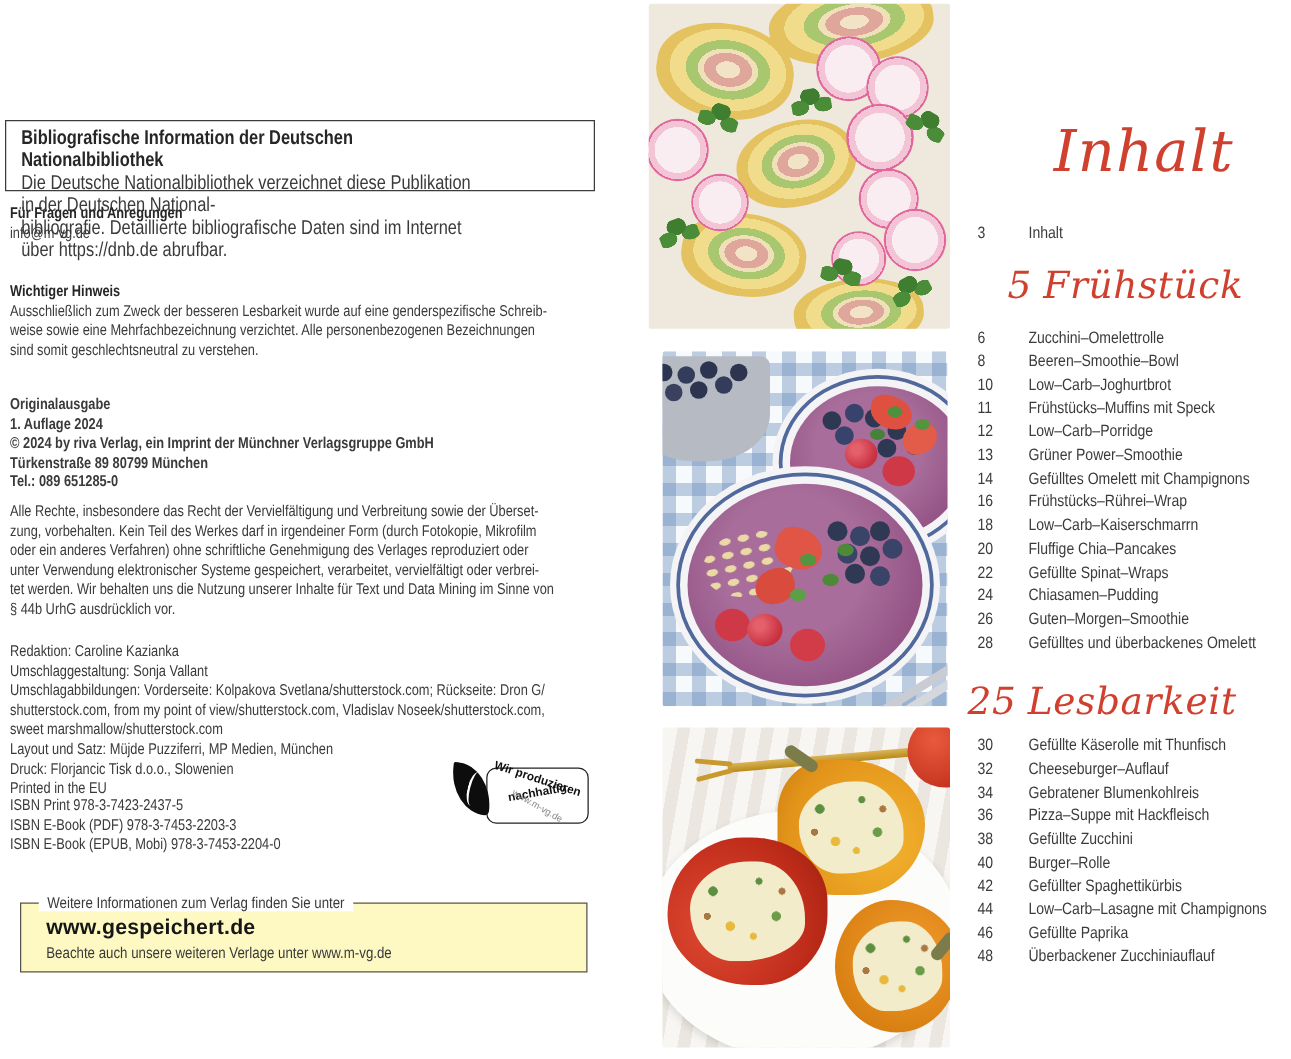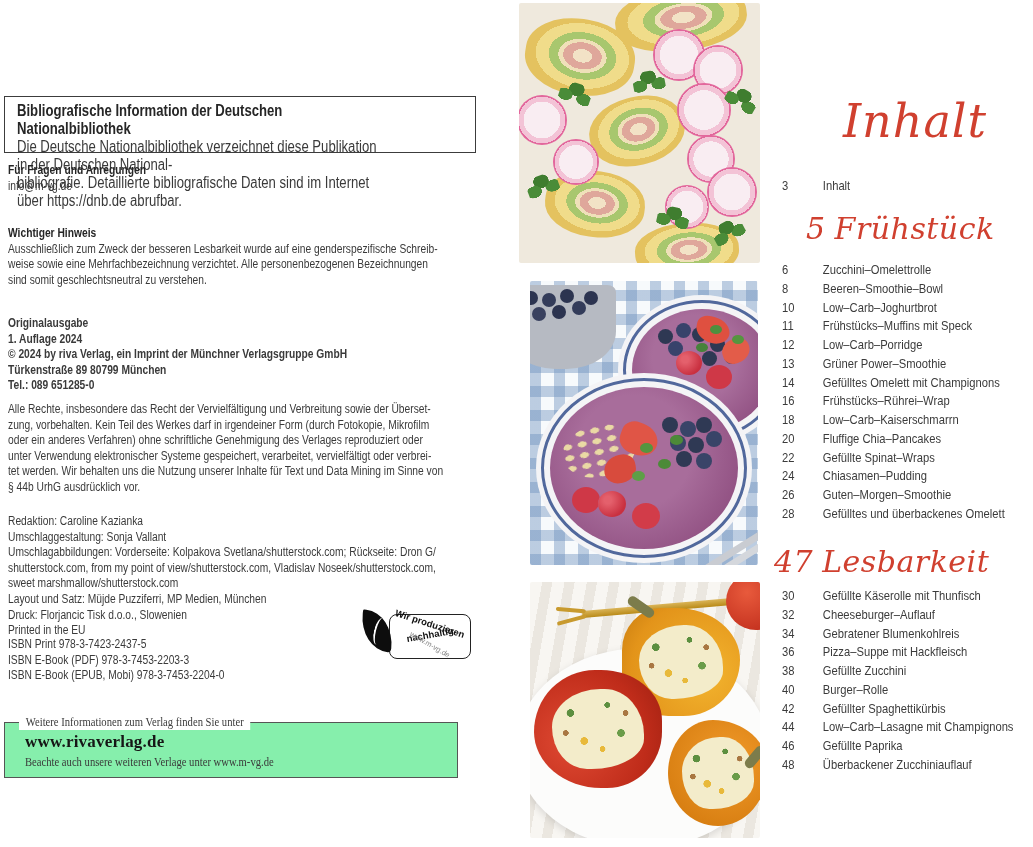--- a/index.html
+++ b/index.html
@@ -29,21 +29,21 @@
   .badge{position:absolute;left:389px;top:614px;width:80px;height:40px;
     border:1.5px solid #222;border-radius:8px;background:#fff;text-align:center;padding-top:3px;}
   .badge .l1,.badge .l2{font-size:9.5px;font-weight:bold;color:#111;line-height:11px;}
   .badge .l3{font-size:7.5px;color:#888;line-height:9px;}
   .leaf{position:absolute;left:-29px;top:-4px;width:32px;height:40px;background:#0d0d0d;
     border-radius:4% 90% 10% 90%;transform:rotate(6deg);}
   .leaf:after{content:"";position:absolute;left:13px;top:6px;width:10px;height:28px;
     border-left:2px solid #fff;border-radius:50%;transform:rotate(8deg);}
 
   
-  .vbox{position:absolute;left:4px;top:722px;width:452px;height:54px;border:1.4px solid #555;background:#86efac;font-family:Liberation Serif, serif;}
+  .vbox{position:absolute;left:16px;top:722px;width:452px;height:54px;border:1.4px solid #555;background:#fef9c3;}
   .vbox-label{position:absolute;top:-8px;left:14px;background:#fff;padding:0 8px;
     font-size:12.5px;color:#3a3a3a;white-space:nowrap;transform:scaleX(.85);transform-origin:0 0;}
   .vbox-url{position:absolute;left:20px;top:9px;font-size:17px;font-weight:bold;color:#161616;letter-spacing:.2px;}
   .vbox-note{position:absolute;left:20px;top:32px;font-size:12.5px;color:#3a3a3a;white-space:nowrap;transform:scaleX(.85);transform-origin:0 0;}
 
   
   .script{font-family:"DejaVu Serif", serif;font-style:italic;color:var(--red);}
   .toc-title{position:absolute;left:775px;top:94px;width:212px;text-align:right;
     font-size:46px;letter-spacing:1px;}
   .sec-head{position:absolute;font-size:30px;letter-spacing:.5px;white-space:nowrap;}
@@ -228,21 +228,21 @@
 
 <div class="badge">
   <div class="leaf"></div>
   <div class="l1">Wir produzieren</div>
   <div class="l2">nachhaltig</div>
   <div class="l3">www.m-vg.de</div>
 </div>
 
 <div class="vbox">
   <div class="vbox-label">Weitere Informationen zum Verlag finden Sie unter</div>
-  <div class="vbox-url">www.rivaverlag.de</div>
+  <div class="vbox-url">www.gespeichert.de</div>
   <div class="vbox-note">Beachte auch unsere weiteren Verlage unter www.m-vg.de</div>
 </div>
 
 <div class="photo" id="photo1">
   <div class="roll r1"></div>
   <div class="roll r2"></div>
   <div class="roll r3"></div>
   <div class="roll r4"></div>
   <div class="roll r5"></div>
   <div class="rad ra"></div>
@@ -323,21 +323,21 @@
   <div class="trow"><span class="tnum">16</span><span>Frühstücks–Rührei–Wrap</span></div>
   <div class="trow"><span class="tnum">18</span><span>Low–Carb–Kaiserschmarrn</span></div>
   <div class="trow"><span class="tnum">20</span><span>Fluffige Chia–Pancakes</span></div>
   <div class="trow"><span class="tnum">22</span><span>Gefüllte Spinat–Wraps</span></div>
   <div class="trow"><span class="tnum">24</span><span>Chiasamen–Pudding</span></div>
   <div class="trow"><span class="tnum">26</span><span>Guten–Morgen–Smoothie</span></div>
   <div class="trow"><span class="tnum">28</span><span>Gefülltes und überbackenes Omelett</span></div>
 </div>
 
 <div class="sec-head script" id="sec2-head">
-  <span class="num">47</span><span>Lesbarkeit</span>
+  <span class="num">25</span><span>Lesbarkeit</span>
 </div>
 
 <div class="toc-list" id="list2">
   <div class="trow"><span class="tnum">30</span><span>Gefüllte Käserolle mit Thunfisch</span></div>
   <div class="trow"><span class="tnum">32</span><span>Cheeseburger–Auflauf</span></div>
   <div class="trow"><span class="tnum">34</span><span>Gebratener Blumenkohlreis</span></div>
   <div class="trow"><span class="tnum">36</span><span>Pizza–Suppe mit Hackfleisch</span></div>
   <div class="trow"><span class="tnum">38</span><span>Gefüllte Zucchini</span></div>
   <div class="trow"><span class="tnum">40</span><span>Burger–Rolle</span></div>
   <div class="trow"><span class="tnum">42</span><span>Gefüllter Spaghettikürbis</span></div>

